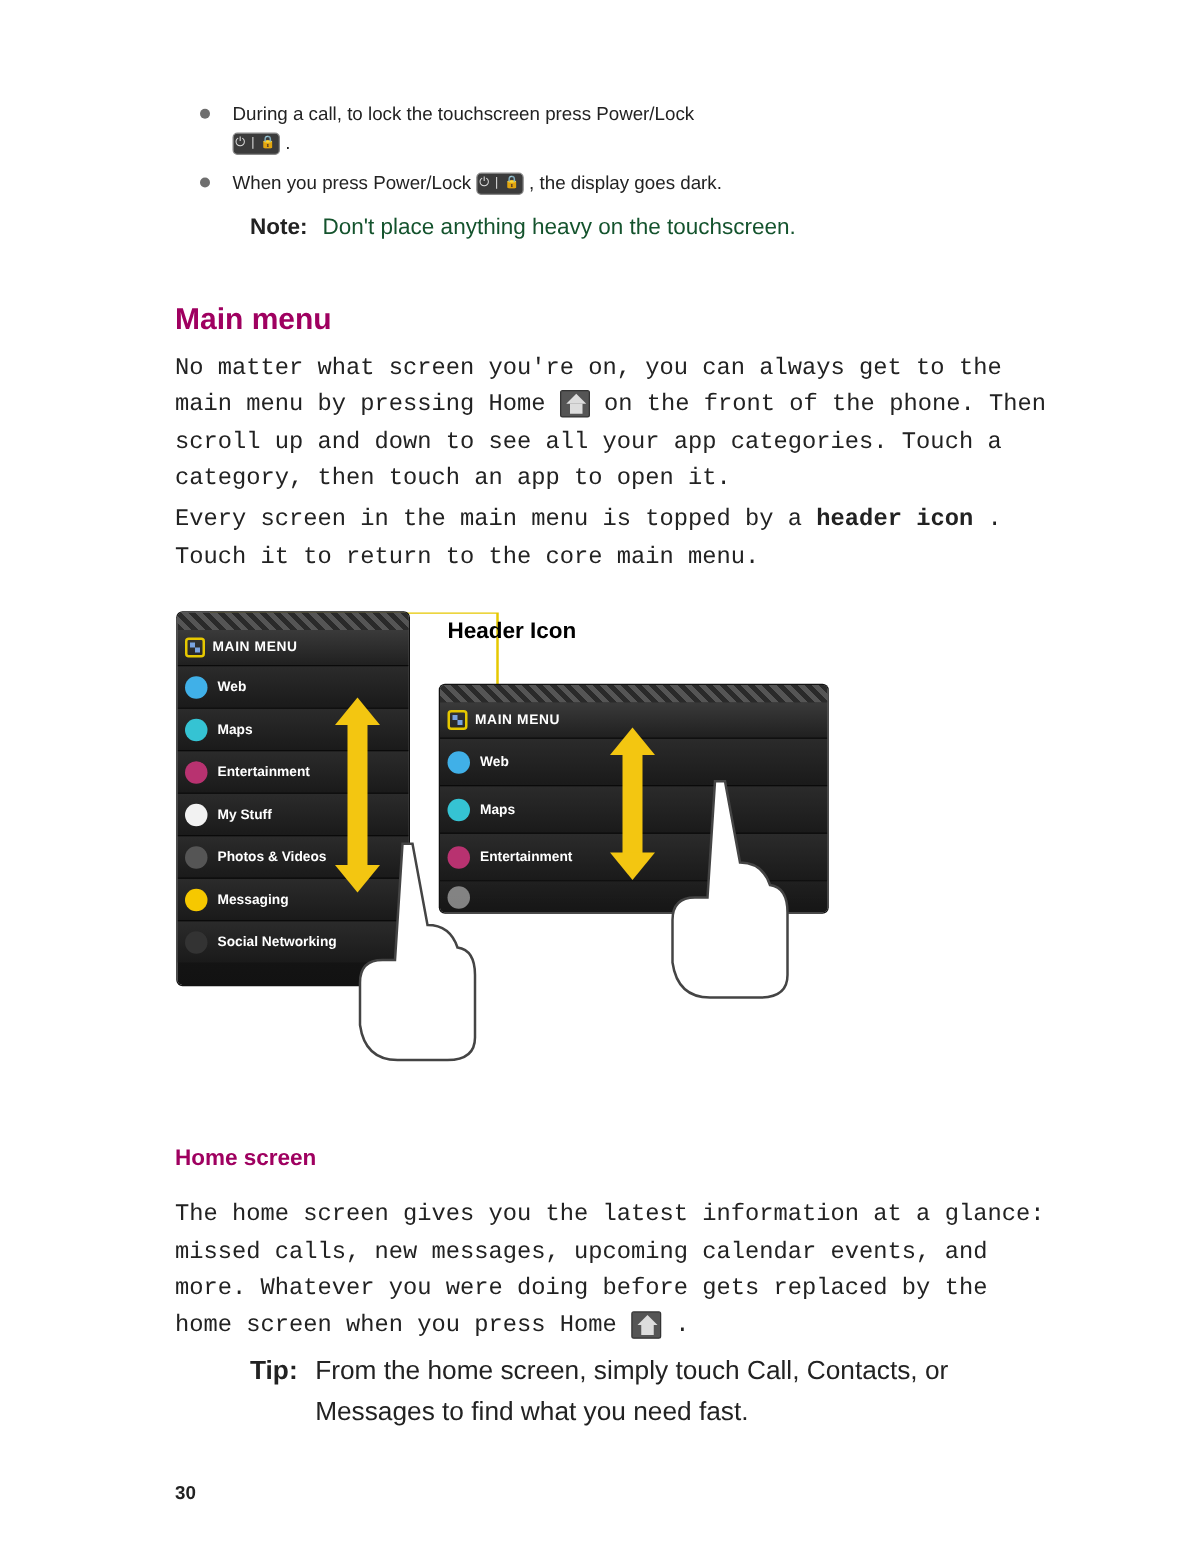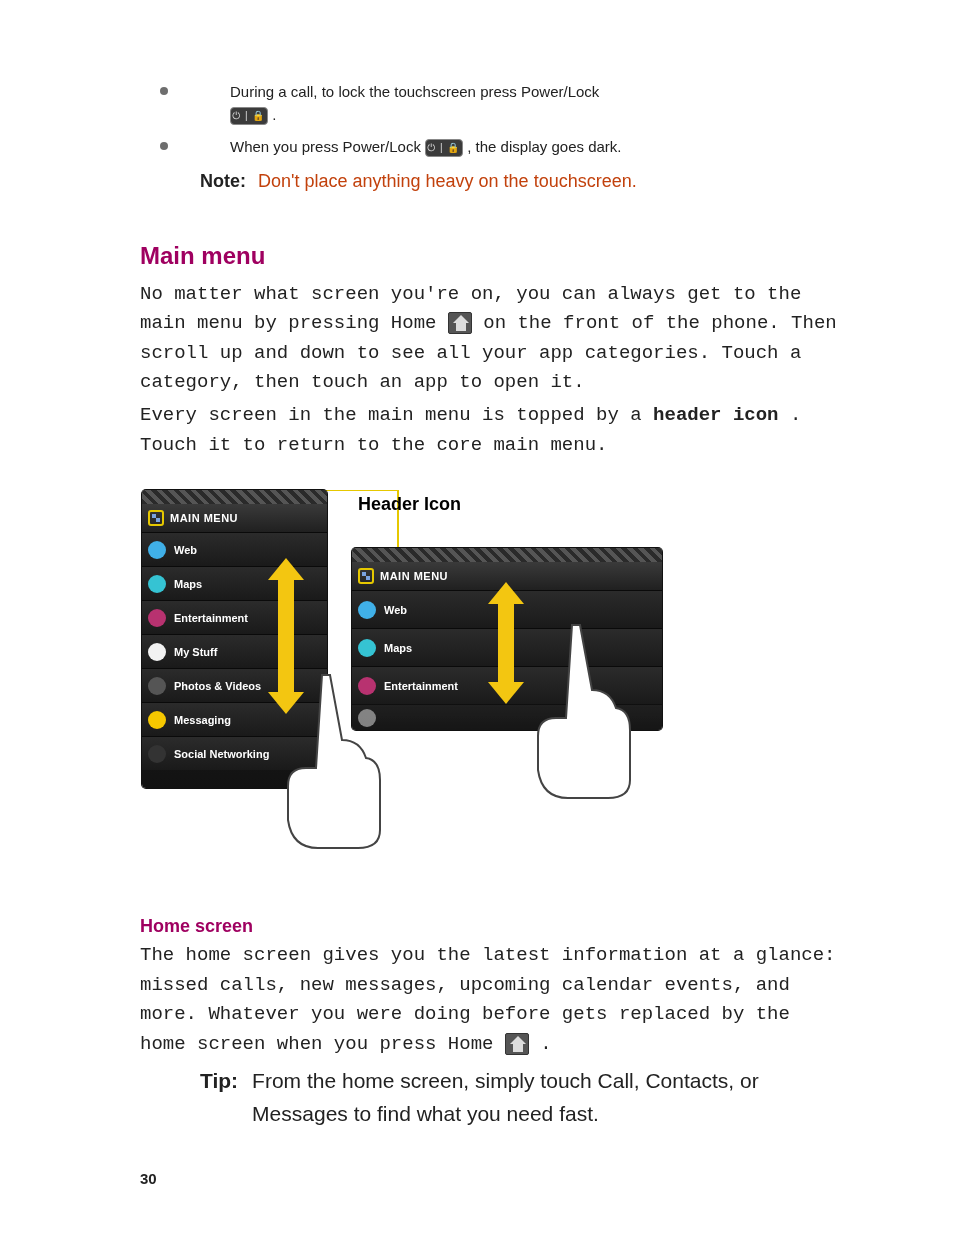--- a/index.html
+++ b/index.html
@@ -12,21 +12,20 @@
   }
   .page {
     padding: 80px 110px 60px 140px;
   }
   .bullets { margin-left: 20px; }
   .bullet-row {
     display: flex;
     margin-bottom: 8px;
     font-size: 15px;
     line-height: 1.55;
-    gap: 44px;
   }
   .bullet-dot {
     width: 8px; height: 8px;
     background: #6e6e6e;
     border-radius: 50%;
     margin-top: 7px;
     flex-shrink: 0;
     margin-right: 18px;
   }
   .bullet-body { flex: 1; }
@@ -45,21 +44,21 @@
     line-height: 16px;
   }
   .note-row {
     display: flex;
     margin: 10px 0 6px 60px;
     font-size: 18px;
     line-height: 1.55;
     gap: 12px;
   }
   .note-label { font-weight: 700; }
-  .warn { color: #c2410c; }
+  .warn { color: #14532d; }
   h2.section {
     color: #9f0060;
     font-size: 24px;
     font-weight: 700;
     margin: 46px 0 10px 0;
   }
   .body-text {
     font-size: 19px;
     line-height: 1.55;
     margin: 4px 0;
@@ -88,21 +87,21 @@
     content:"";
     position:absolute;
     left:7px; top:10px;
     width:10px;height:8px;
     background:#ddd;
   }
   h3.subhead {
     color: #9f0060;
     font-size: 18px;
     font-weight: 700;
-    margin: 26px 0 4px 0;
+    margin: 26px 0 20px 0;
   }
   .illus-block {
     position: relative;
     width: 700px;
     height: 400px;
     margin: 30px auto 20px auto;
   }
   .phone-portrait {
     position: absolute;
     left: 0; top: 0;

